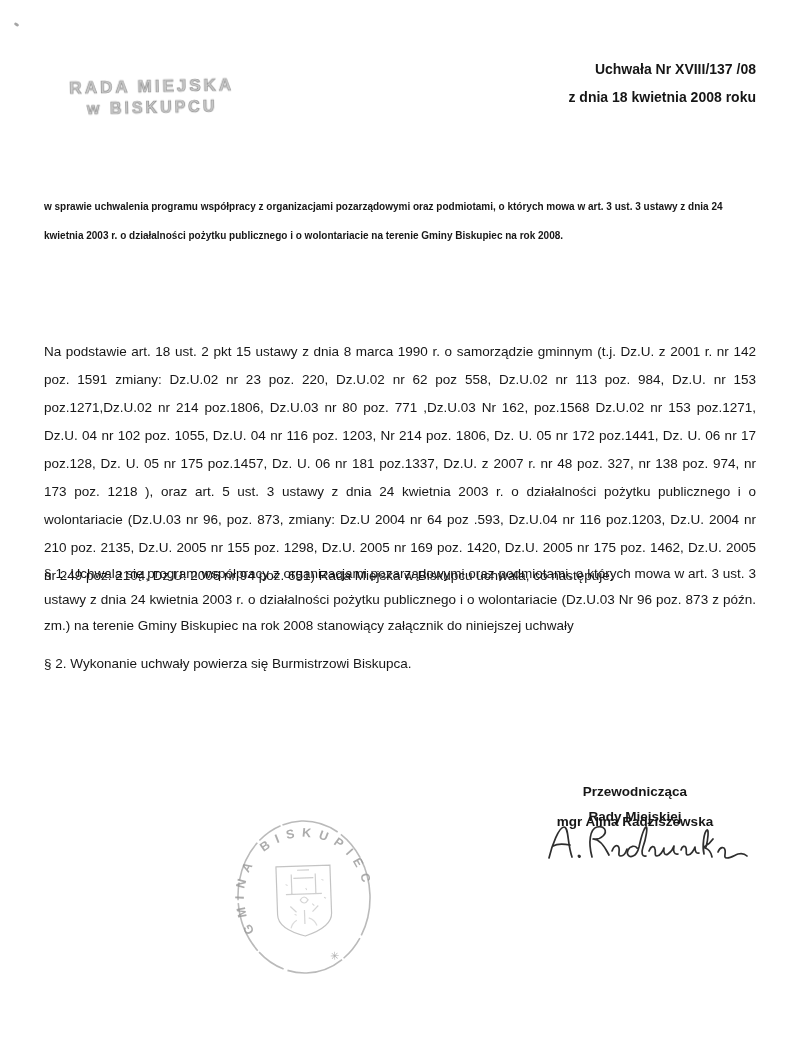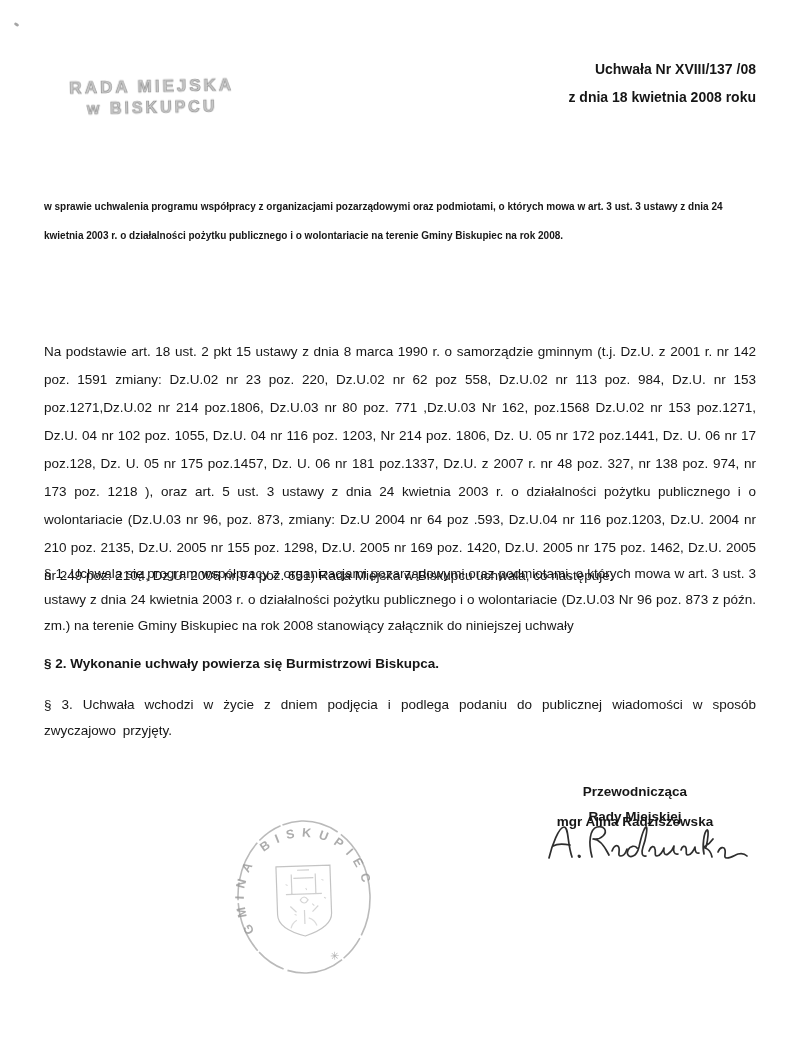--- a/index.html
+++ b/index.html
@@ -42,21 +42,21 @@
   }
   .preamble{
     position:absolute;left:44px;top:338px;width:712px;
     text-align:justify;font-size:13.5px;line-height:28px;
   }
   .section{
     position:absolute;left:44px;width:712px;
     text-align:justify;font-size:13.5px;line-height:26px;
   }
   .s1{top:561px;}
-  .s2{top:651px;text-align:left;font-weight:bold;}
+  .s2{top:651px;text-align:left;}
   .s3{top:692px;word-spacing:3px;}
   
   .sig-block{
     position:absolute;left:520px;top:779px;width:230px;
     text-align:center;font-size:13.5px;font-weight:700;line-height:25px;
   }
   .sig-svg{position:absolute;left:542px;top:818px;}
   .sig-name{
     position:absolute;left:520px;top:814px;width:230px;
     text-align:center;font-size:13.5px;font-weight:700;
@@ -80,21 +80,20 @@
     <div>Uchwała Nr XVIII/137 /08</div>
     <div>z dnia 18 kwietnia 2008 roku</div>
   </div>
 
   <div class="subject">w sprawie uchwalenia programu współpracy z organizacjami pozarządowymi oraz podmiotami, o których mowa w art. 3 ust. 3 ustawy z dnia 24 kwietnia 2003 r. o działalności pożytku publicznego i o wolontariacie na terenie Gminy Biskupiec na rok 2008.</div>
 
   <div class="preamble">Na podstawie art. 18 ust. 2 pkt 15 ustawy z dnia 8 marca 1990 r. o samorządzie gminnym (t.j. Dz.U. z 2001 r. nr 142 poz. 1591 zmiany: Dz.U.02 nr 23 poz. 220, Dz.U.02 nr 62 poz 558, Dz.U.02 nr 113 poz. 984, Dz.U. nr 153 poz.1271,Dz.U.02 nr 214 poz.1806, Dz.U.03 nr 80 poz. 771 ,Dz.U.03 Nr 162, poz.1568 Dz.U.02 nr 153 poz.1271, Dz.U. 04 nr 102 poz. 1055, Dz.U. 04 nr 116 poz. 1203, Nr 214 poz. 1806, Dz. U. 05 nr 172 poz.1441, Dz. U. 06 nr 17 poz.128, Dz. U. 05 nr 175 poz.1457, Dz. U. 06 nr 181 poz.1337, Dz.U. z 2007 r. nr 48 poz. 327, nr 138 poz. 974, nr 173 poz. 1218 ), oraz art. 5 ust. 3 ustawy z dnia 24 kwietnia 2003 r. o działalności pożytku publicznego i o wolontariacie (Dz.U.03 nr 96, poz. 873, zmiany: Dz.U 2004 nr 64 poz .593, Dz.U.04 nr 116 poz.1203, Dz.U. 2004 nr 210 poz. 2135, Dz.U. 2005 nr 155 poz. 1298, Dz.U. 2005 nr 169 poz. 1420, Dz.U. 2005 nr 175 poz. 1462, Dz.U. 2005 nr 249 poz. 2104, Dz.U. 2006 nr 94 poz. 651) Rada Miejska w Biskupcu uchwala, co następuje:</div>
 
   <div class="section s1">§ 1. Uchwala się program współpracy z organizacjami pozarządowymi oraz podmiotami, o których mowa w art. 3 ust. 3 ustawy z dnia 24 kwietnia 2003 r. o działalności pożytku publicznego i o wolontariacie (Dz.U.03 Nr 96 poz. 873 z późn. zm.) na terenie Gminy Biskupiec na rok 2008 stanowiący załącznik do niniejszej uchwały</div>
   <div class="section s2">§ 2. Wykonanie uchwały powierza się Burmistrzowi Biskupca.</div>
-  <div class="section s3">§ 3. Uchwała wchodzi w życie z dniem podjęcia i podlega podaniu do publicznej wiadomości w sposób zwyczajowo przyjęty.</div>
 
   <div class="sig-block">
     <div>Przewodnicząca</div>
     <div>Rady Miejskiej</div>
   </div>
 
   <svg class="sig-svg" role="img" width="206" height="48" viewBox="0 0 206 48" aria-label="A. Radziszewska">
     <g fill="none" stroke="#2e2e2e" stroke-width="1.7" stroke-linecap="round" stroke-linejoin="round">
 
       <path d="M7 40 C10 27 17 9 22 9 C27 9 25 25 30 39"></path>

